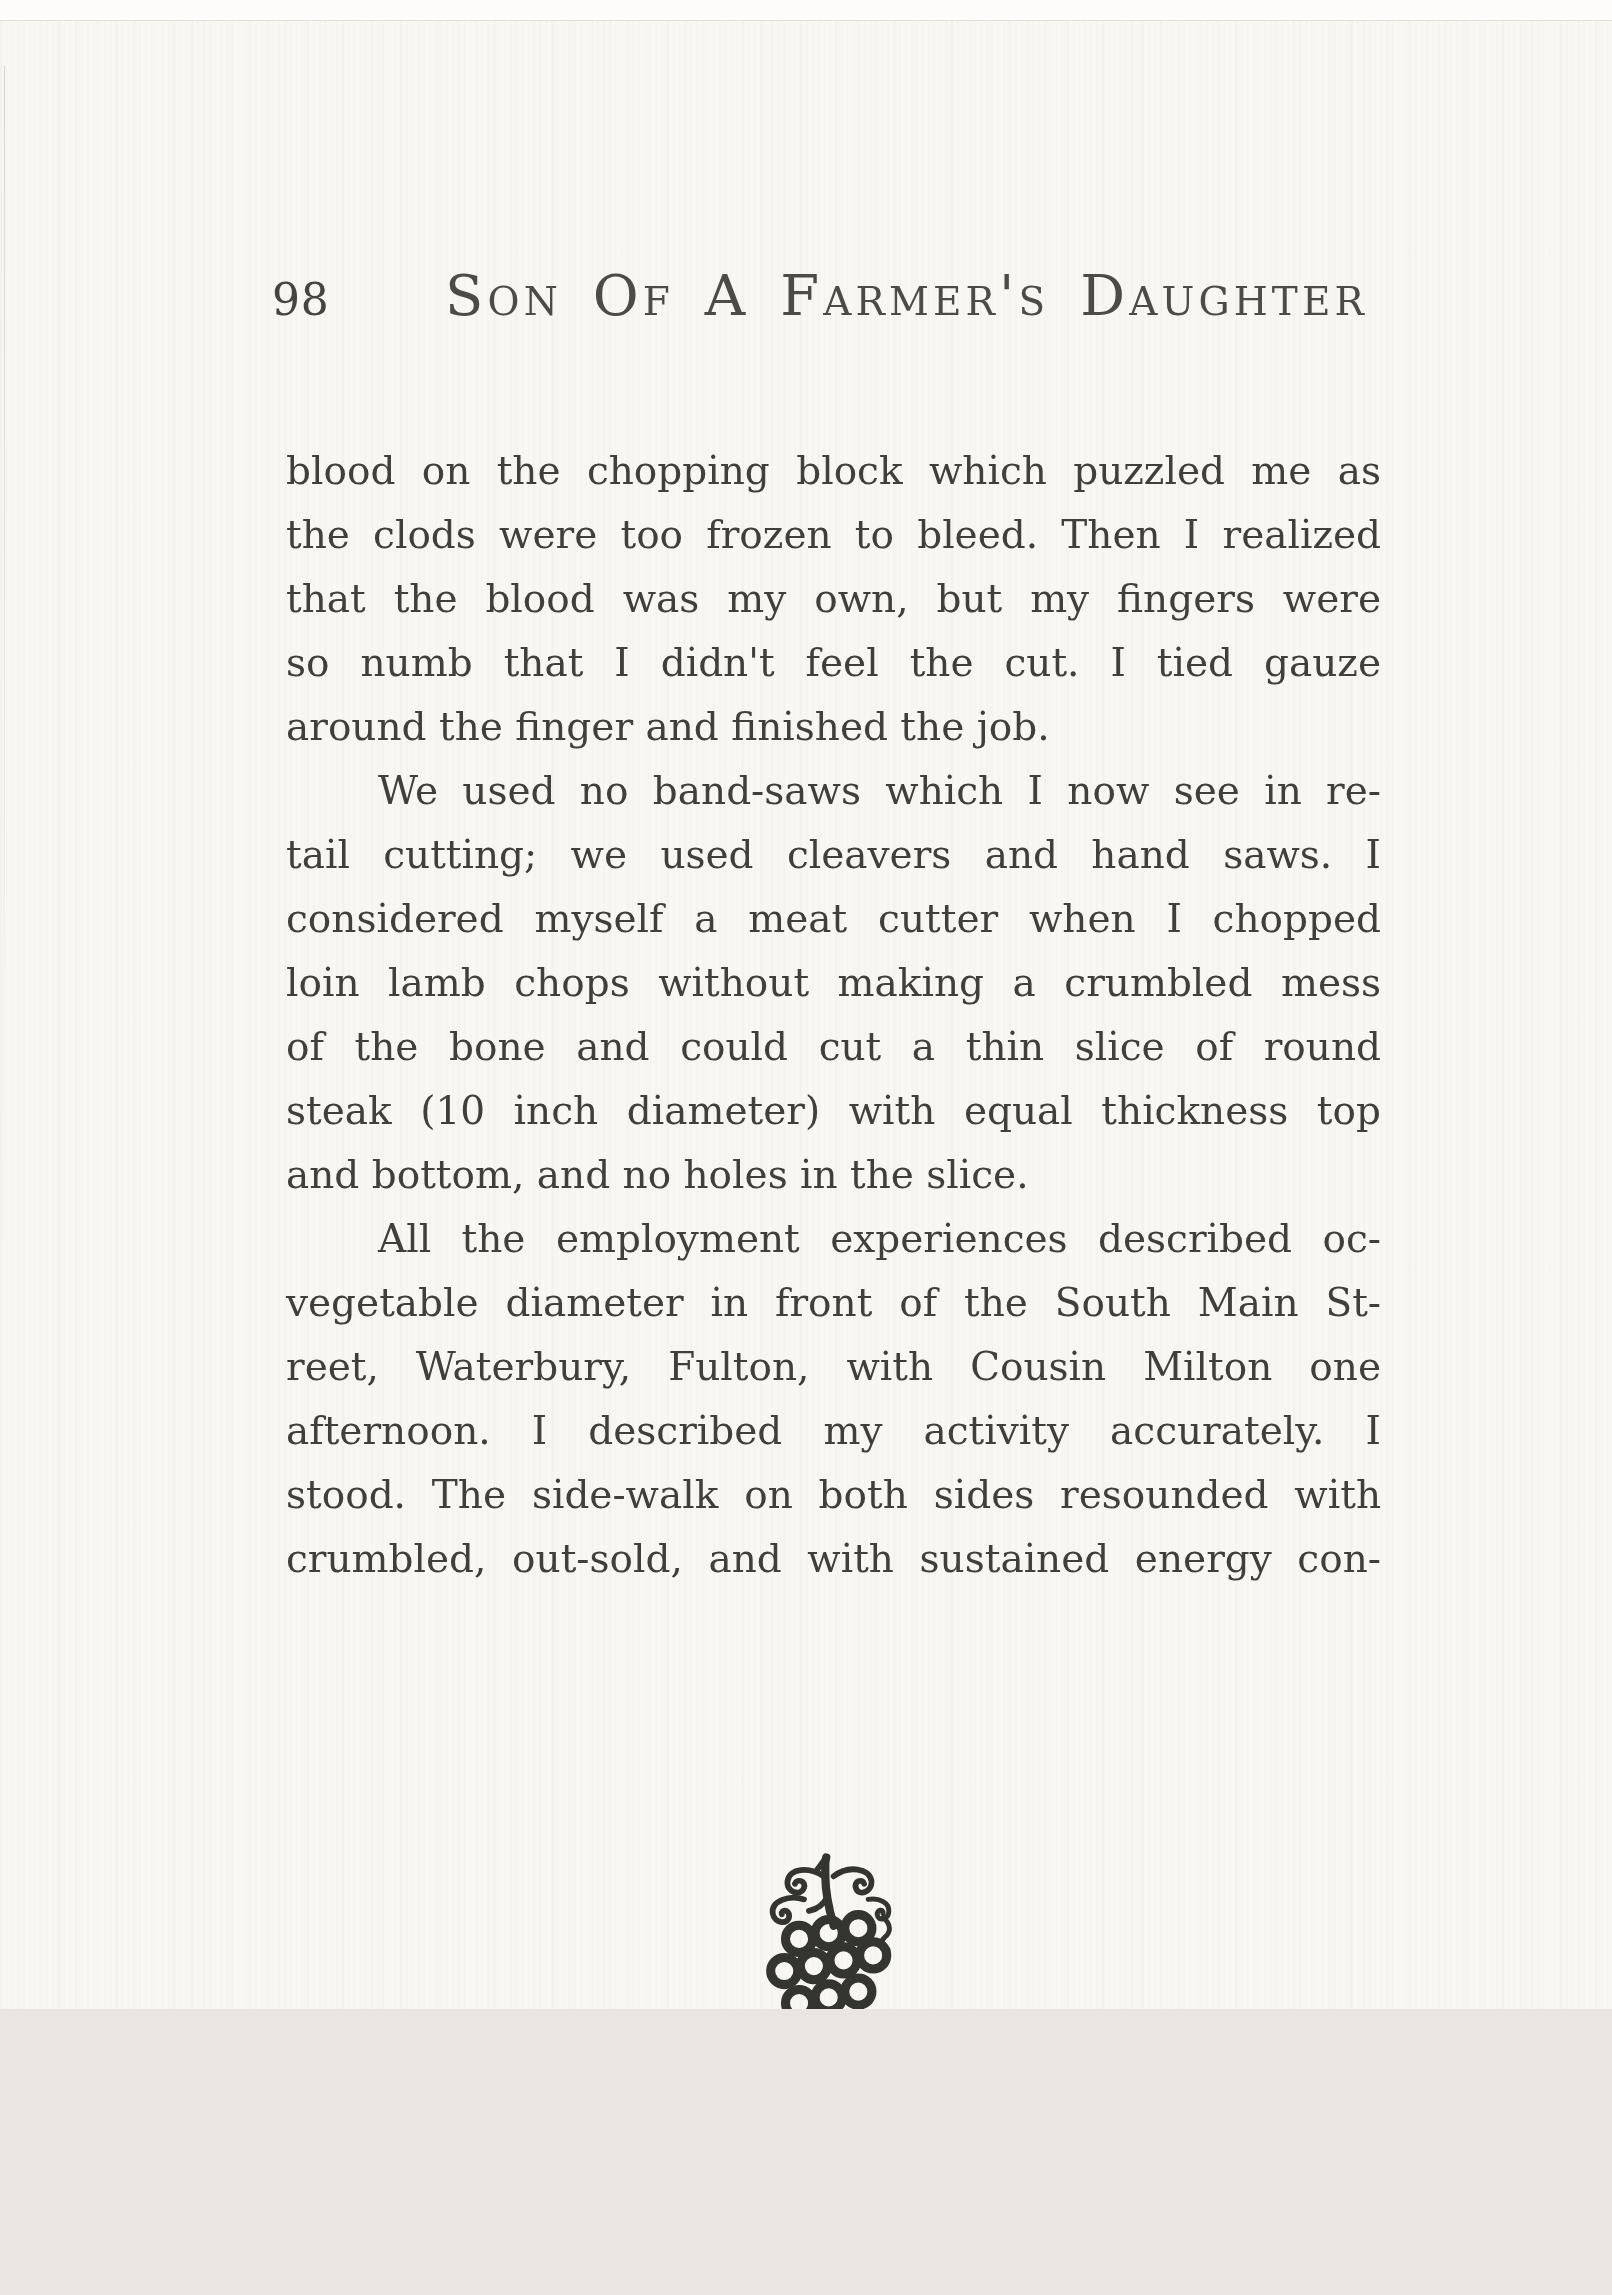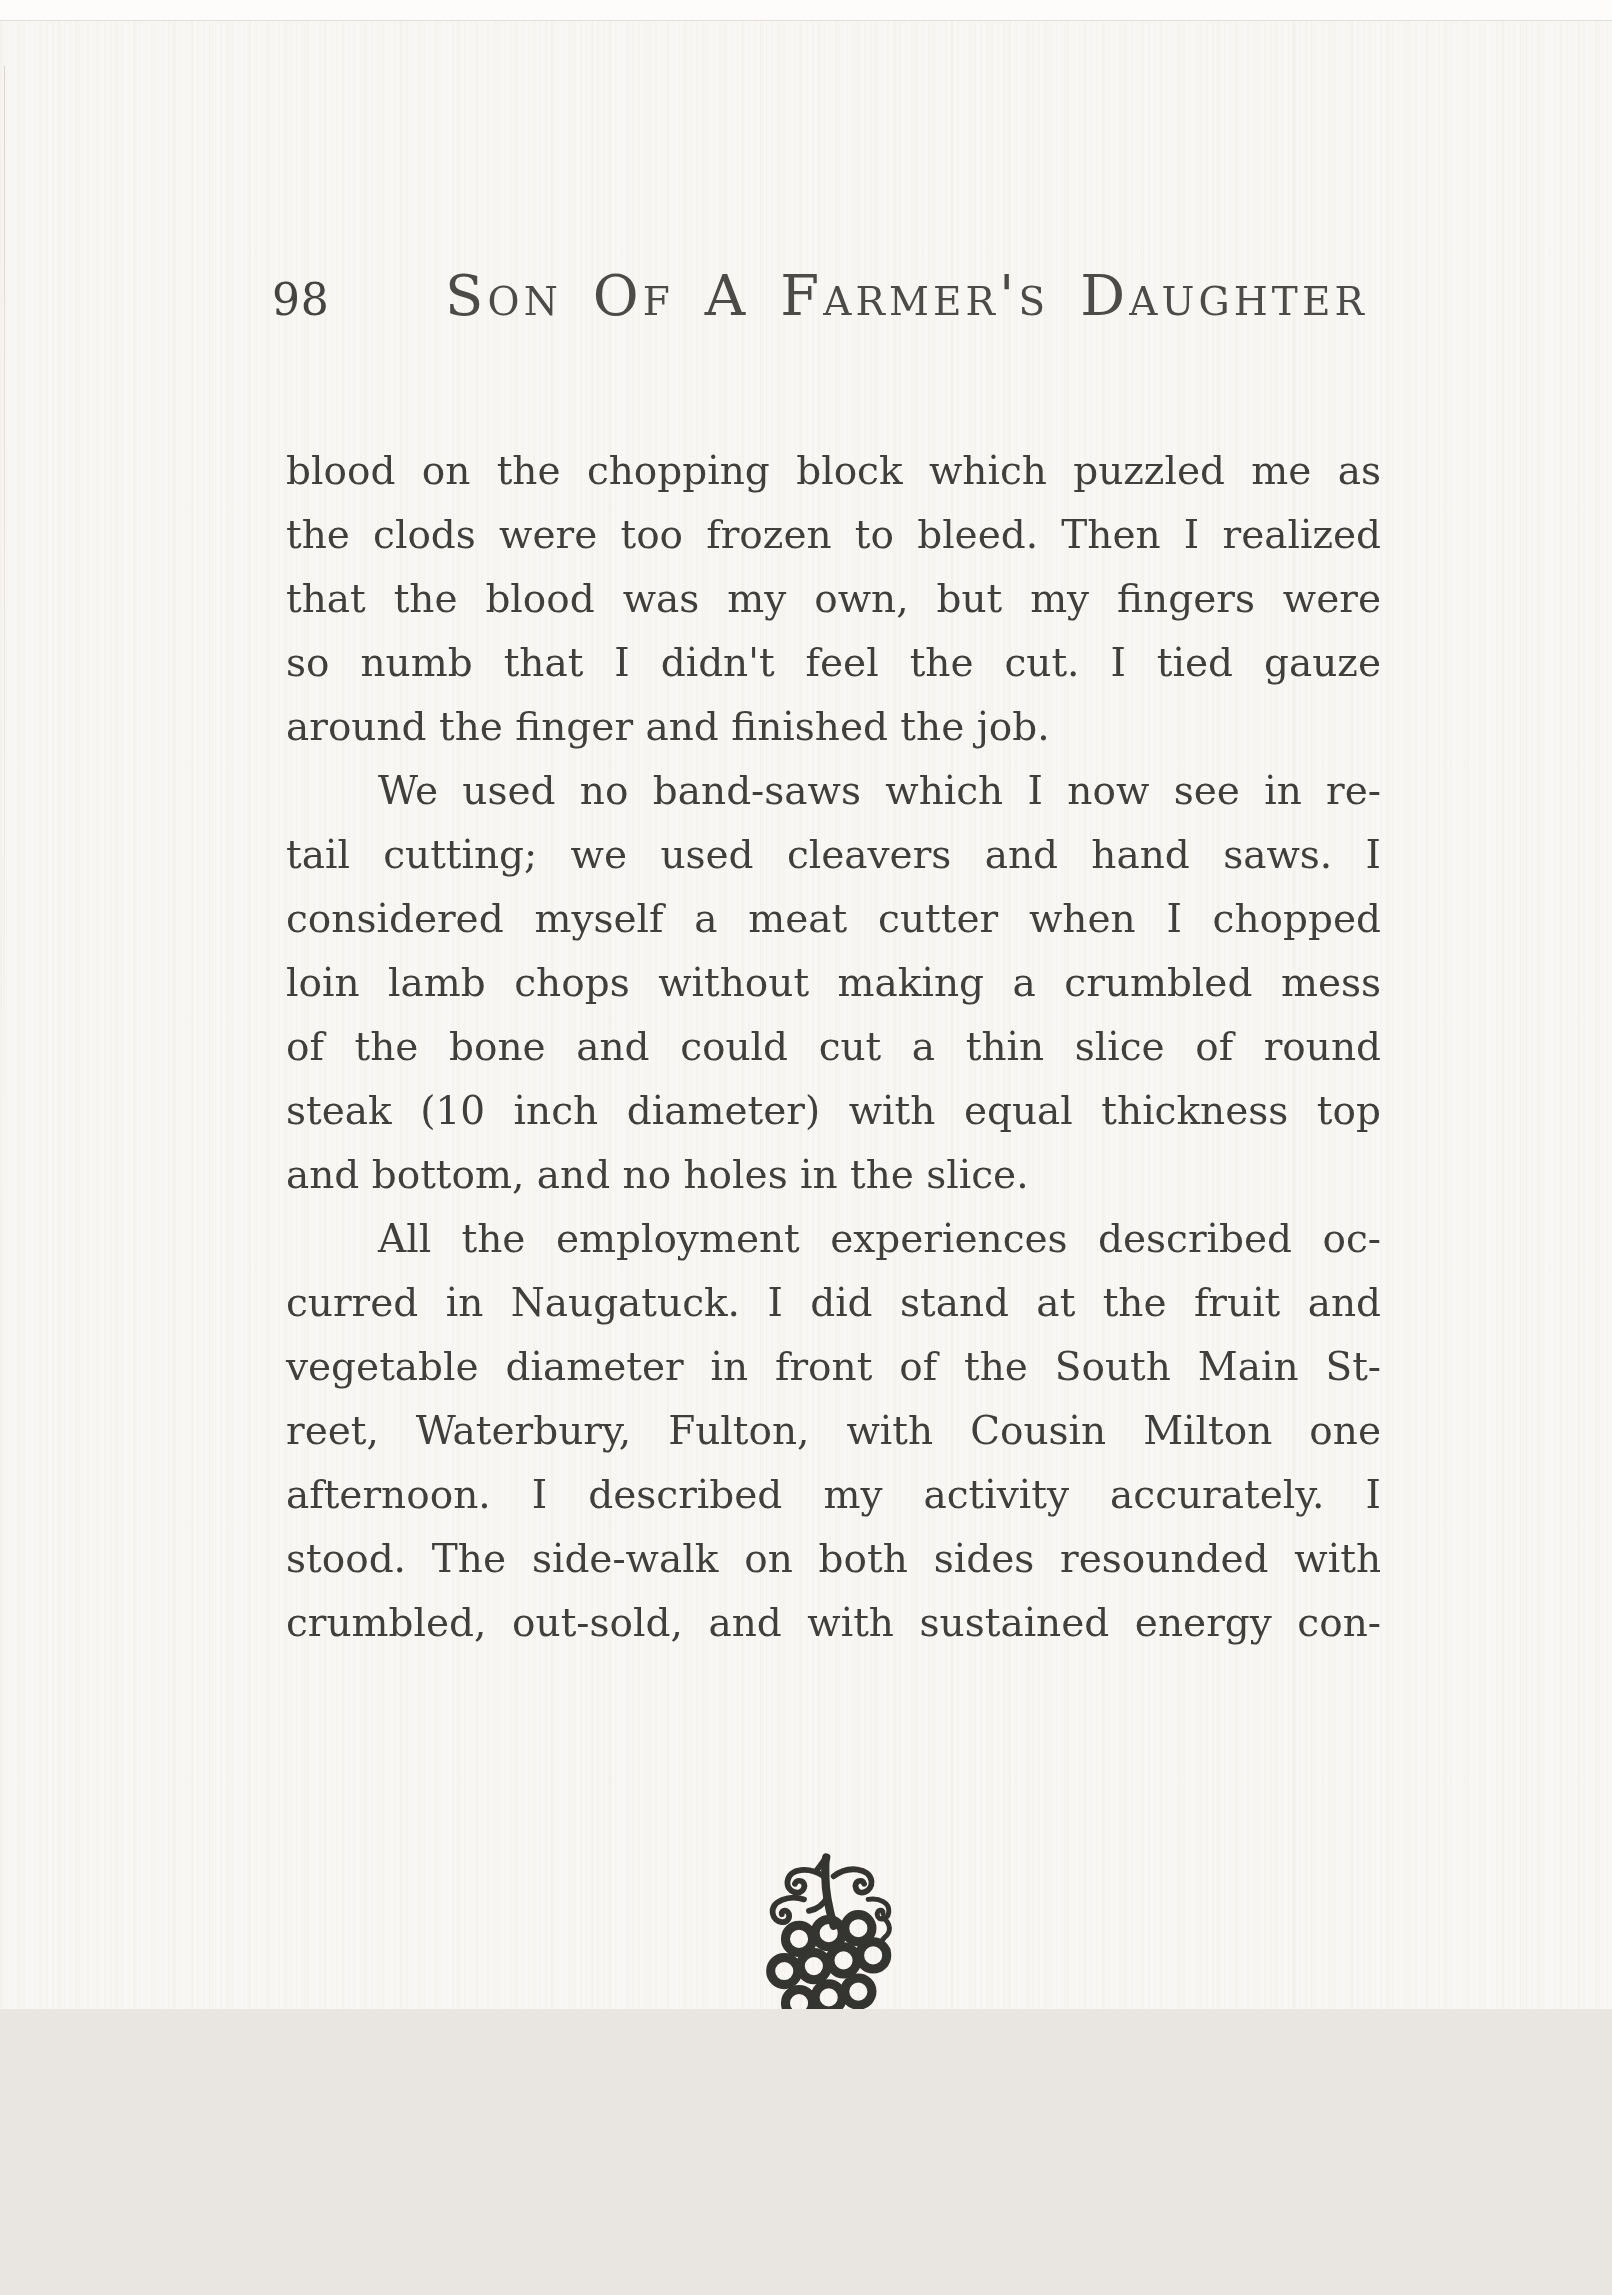--- a/index.html
+++ b/index.html
@@ -109,21 +109,20 @@
       <div class="line">so numb that I didn't feel the cut. I tied gauze</div>
       <div class="line last">around the finger and finished the job.</div>
       <div class="line indent">We used no band-saws which I now see in re-</div>
       <div class="line">tail cutting; we used cleavers and hand saws. I</div>
       <div class="line">considered myself a meat cutter when I chopped</div>
       <div class="line">loin lamb chops without making a crumbled mess</div>
       <div class="line">of the bone and could cut a thin slice of round</div>
       <div class="line">steak (10 inch diameter) with equal thickness top</div>
       <div class="line last">and bottom, and no holes in the slice.</div>
       <div class="line indent">All the employment experiences described oc-</div>
-      <div class="line">curred in Naugatuck. I did stand at the fruit and</div>
       <div class="line">vegetable diameter in front of the South Main St-</div>
       <div class="line">reet, Waterbury, Fulton, with Cousin Milton one</div>
       <div class="line">afternoon. I described my activity accurately. I</div>
       <div class="line">stood. The side-walk on both sides resounded with</div>
       <div class="line">crumbled, out-sold, and with sustained energy con-</div>
     </div>
 
   <div class="ornament-wrap">
     <svg width="165" height="247" viewBox="0 0 200 300" fill="none" stroke="#343431" stroke-linecap="round">
 

